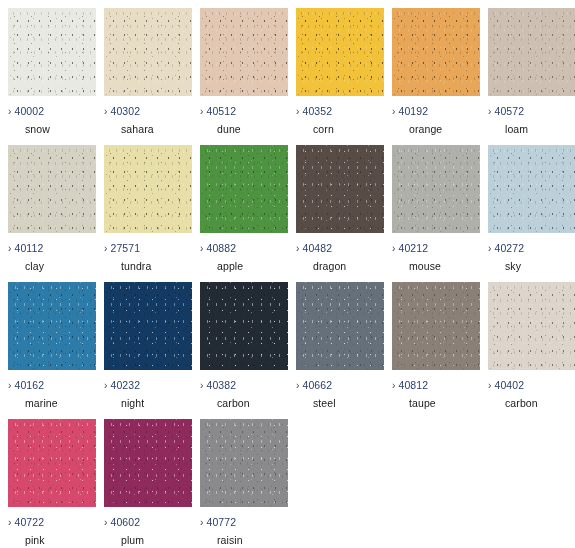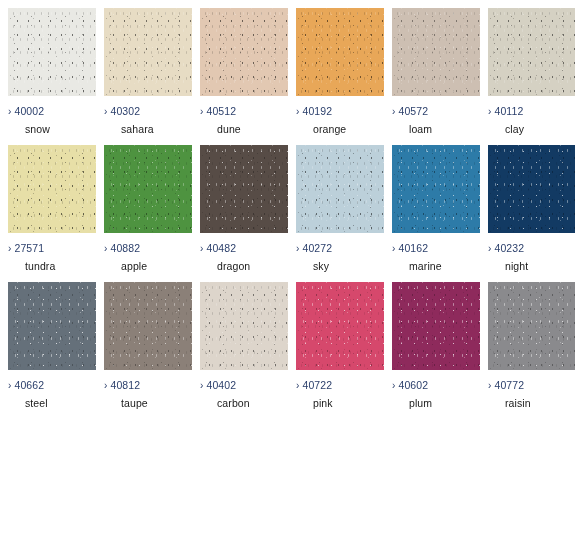--- a/index.html
+++ b/index.html
@@ -111,20 +111,25 @@
       <div class="swatch-chip" style="background-color: rgb(231, 220, 196); --light-speck: 0.3; --dark-speck: 0.7;"></div>
       <div class="swatch-code"><span class="chevron">›</span><span>40302</span></div>
       <div class="swatch-name">sahara</div>
     </div>
     <div class="swatch-card">
       <div class="swatch-chip" style="background-color: rgb(226, 200, 178); --light-speck: 0.3; --dark-speck: 0.75;"></div>
       <div class="swatch-code"><span class="chevron">›</span><span>40512</span></div>
       <div class="swatch-name">dune</div>
     </div>
     <div class="swatch-card">
+      <div class="swatch-chip" style="background-color: rgb(241, 194, 58); --light-speck: 0.3; --dark-speck: 0.8;"></div>
+      <div class="swatch-code"><span class="chevron">›</span><span>40352</span></div>
+      <div class="swatch-name">corn</div>
+    </div>
+    <div class="swatch-card">
       <div class="swatch-chip" style="background-color: rgb(232, 167, 88); --light-speck: 0.3; --dark-speck: 0.72;"></div>
       <div class="swatch-code"><span class="chevron">›</span><span>40192</span></div>
       <div class="swatch-name">orange</div>
     </div>
     <div class="swatch-card">
       <div class="swatch-chip" style="background-color: rgb(205, 191, 178); --light-speck: 0.35; --dark-speck: 0.55;"></div>
       <div class="swatch-code"><span class="chevron">›</span><span>40572</span></div>
       <div class="swatch-name">loam</div>
     </div>
     <div class="swatch-card">
@@ -141,35 +146,45 @@
       <div class="swatch-chip" style="background-color: rgb(78, 147, 64); --light-speck: 0.55; --dark-speck: 0.55;"></div>
       <div class="swatch-code"><span class="chevron">›</span><span>40882</span></div>
       <div class="swatch-name">apple</div>
     </div>
     <div class="swatch-card">
       <div class="swatch-chip" style="background-color: rgb(87, 76, 70); --light-speck: 0.75; --dark-speck: 0.4;"></div>
       <div class="swatch-code"><span class="chevron">›</span><span>40482</span></div>
       <div class="swatch-name">dragon</div>
     </div>
     <div class="swatch-card">
+      <div class="swatch-chip" style="background-color: rgb(176, 176, 171); --light-speck: 0.55; --dark-speck: 0.6;"></div>
+      <div class="swatch-code"><span class="chevron">›</span><span>40212</span></div>
+      <div class="swatch-name">mouse</div>
+    </div>
+    <div class="swatch-card">
       <div class="swatch-chip" style="background-color: rgb(188, 208, 218); --light-speck: 0.4; --dark-speck: 0.7;"></div>
       <div class="swatch-code"><span class="chevron">›</span><span>40272</span></div>
       <div class="swatch-name">sky</div>
     </div>
     <div class="swatch-card">
       <div class="swatch-chip" style="background-color: rgb(45, 123, 168); --light-speck: 0.7; --dark-speck: 0.55;"></div>
       <div class="swatch-code"><span class="chevron">›</span><span>40162</span></div>
       <div class="swatch-name">marine</div>
     </div>
     <div class="swatch-card">
       <div class="swatch-chip" style="background-color: rgb(18, 58, 99); --light-speck: 0.75; --dark-speck: 0.4;"></div>
       <div class="swatch-code"><span class="chevron">›</span><span>40232</span></div>
       <div class="swatch-name">night</div>
     </div>
     <div class="swatch-card">
+      <div class="swatch-chip" style="background-color: rgb(34, 43, 51); --light-speck: 0.9; --dark-speck: 0.25;"></div>
+      <div class="swatch-code"><span class="chevron">›</span><span>40382</span></div>
+      <div class="swatch-name">carbon</div>
+    </div>
+    <div class="swatch-card">
       <div class="swatch-chip" style="background-color: rgb(101, 112, 122); --light-speck: 0.85; --dark-speck: 0.35;"></div>
       <div class="swatch-code"><span class="chevron">›</span><span>40662</span></div>
       <div class="swatch-name">steel</div>
     </div>
     <div class="swatch-card">
       <div class="swatch-chip" style="background-color: rgb(139, 128, 120); --light-speck: 0.7; --dark-speck: 0.45;"></div>
       <div class="swatch-code"><span class="chevron">›</span><span>40812</span></div>
       <div class="swatch-name">taupe</div>
     </div>
     <div class="swatch-card">

